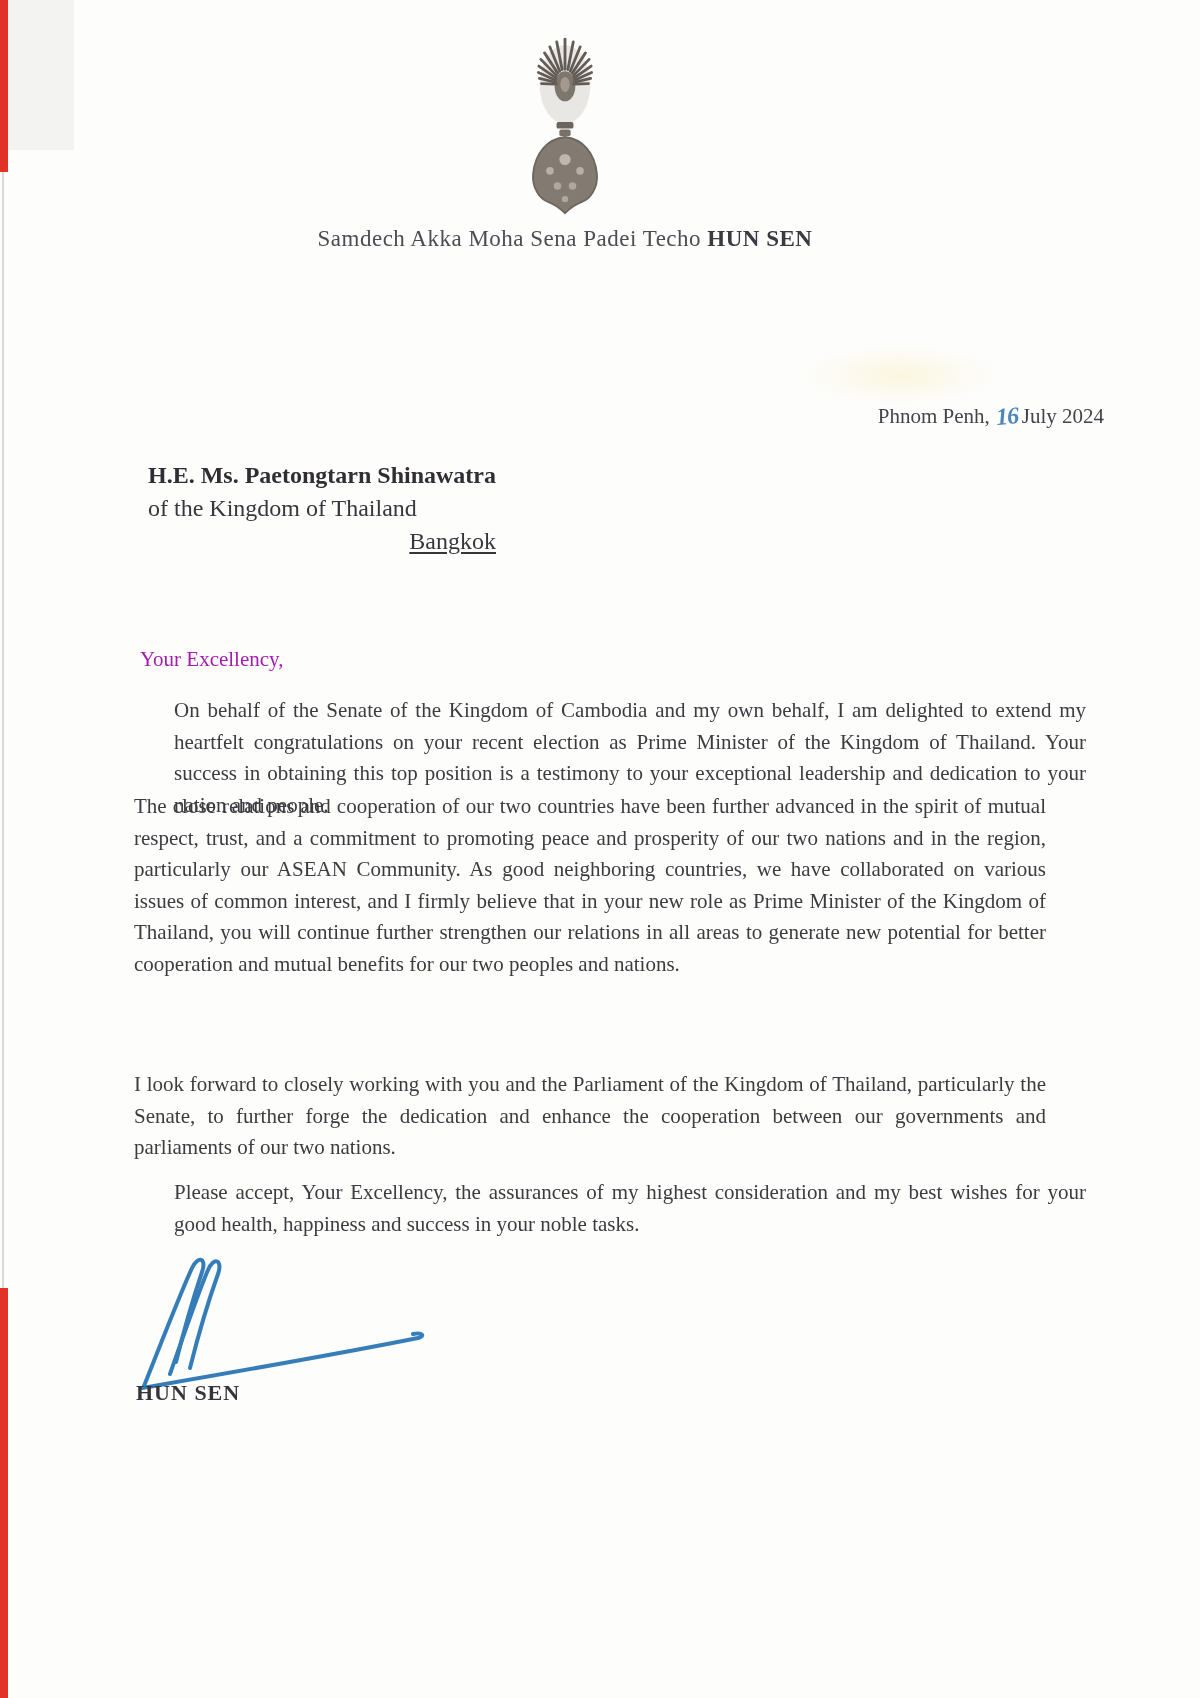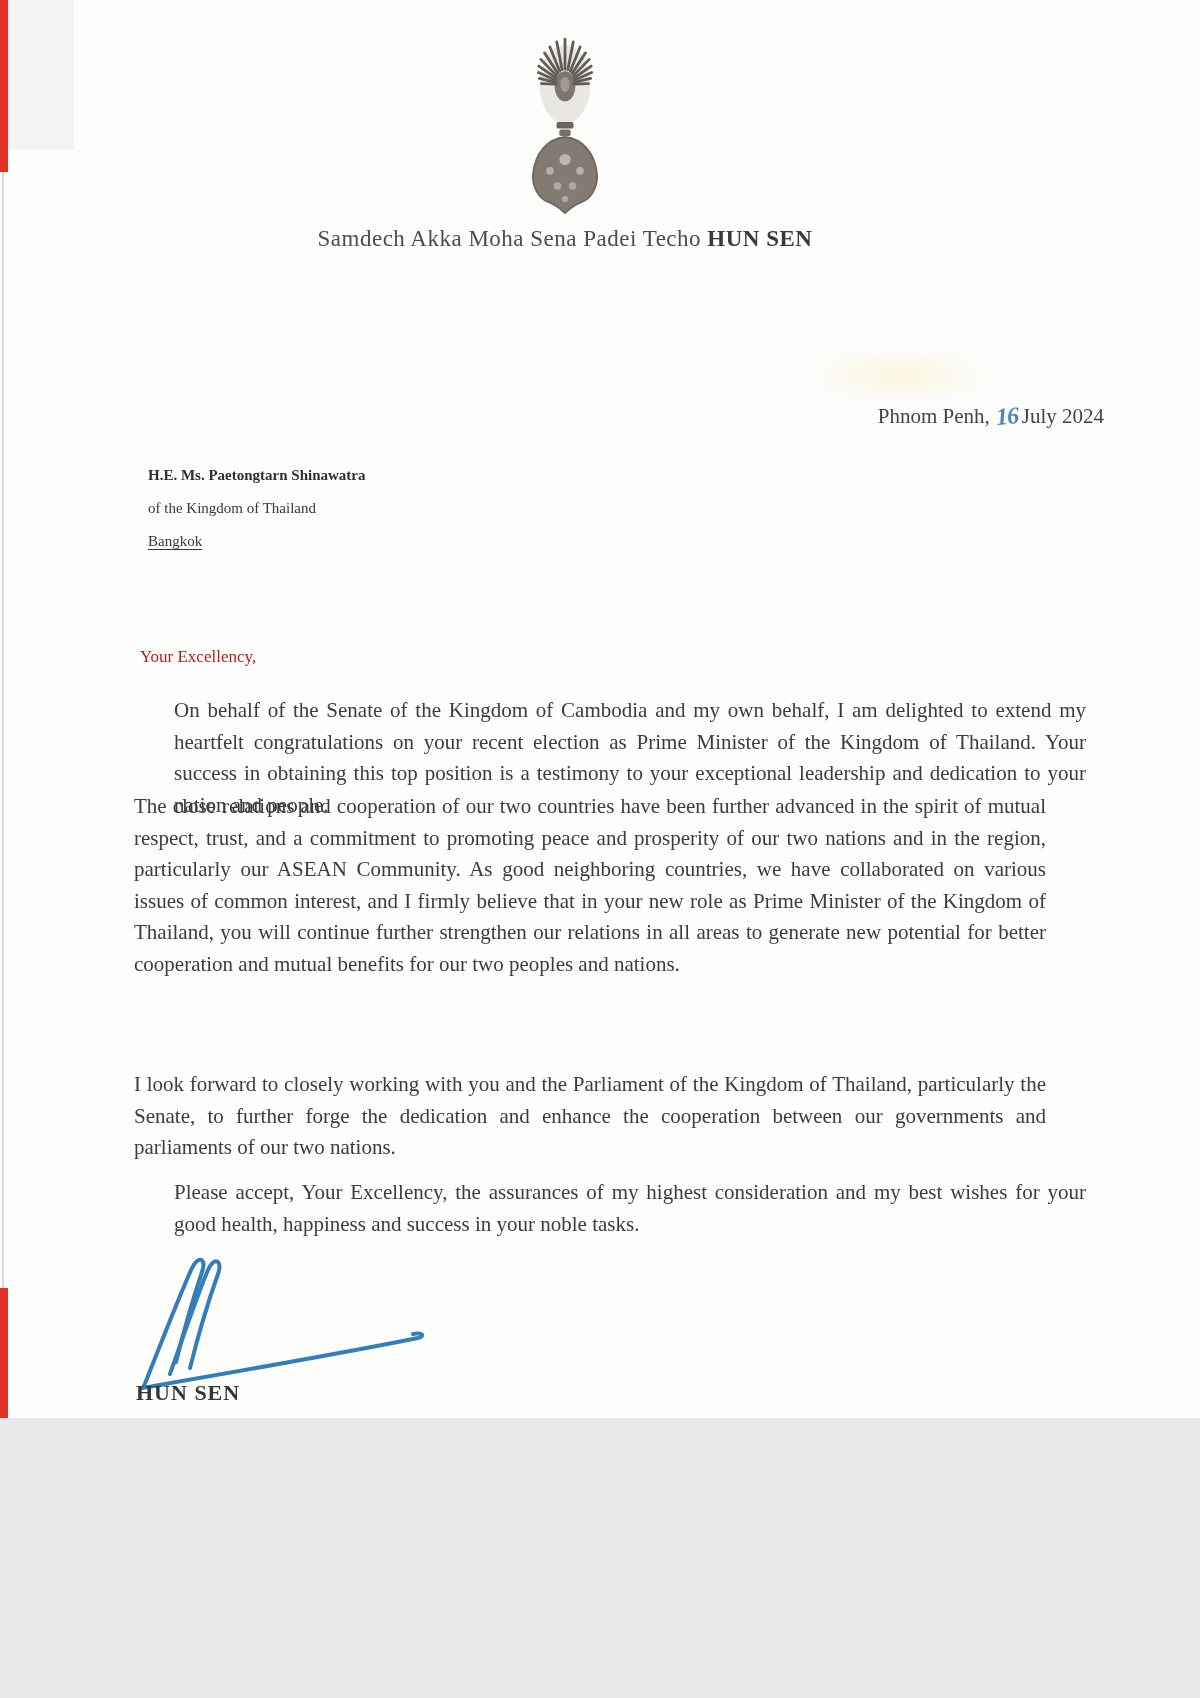--- a/index.html
+++ b/index.html
@@ -1,18 +1,18 @@
 <!DOCTYPE html>
 <html><head>
 <meta charset="utf-8">
 <style>
   html,body{margin:0;padding:0;background:#e9e9e9;}
   .page{
     position:relative;
-    width:1200px;height:1418px;
+    width:1200px;height:1698px;
     background:#fdfdfc;
     font-family:"Liberation Serif","DejaVu Serif",serif;
     color:#3c3b40;
     overflow:hidden;
   }
   
   .scan-line{position:absolute;left:2px;top:0;width:2px;height:1698px;background:#cfcfcf;opacity:.8;}
   .corner-shade{position:absolute;left:4px;top:0;width:70px;height:150px;background:#f3f3f1;}
   .edge-red{position:absolute;left:0;width:8px;}
   .edge-red.top{top:0;height:172px;}
@@ -24,25 +24,25 @@
   
   .hline{position:absolute;left:0;width:1130px;text-align:center;letter-spacing:.5px;}
   .h1{top:226px;font-size:23px;color:#4c4c55;}
   .h1 .strong{font-weight:bold;color:#3a3a42;}
   .h2{top:261px;font-size:23px;color:#4c4c55;}
   
   .dateline{position:absolute;top:402px;left:0;width:1104px;text-align:right;font-size:21px;color:#43434b;}
   .hand-day{display:inline-block;font-size:24px;font-style:italic;font-weight:bold;
             letter-spacing:-1px;transform:rotate(-5deg) translateY(1px);margin:0 4px 0 6px;}
   
-  .recipient{position:absolute;left:148px;top:459px;font-size:15px;line-height:33px;color:#38363c;}
+  .recipient{position:absolute;left:148px;top:459px;font-size:24px;line-height:33px;color:#38363c;}
   .r-name{font-weight:bold;color:#302d34;}
-  .r-city{text-decoration:underline;text-underline-offset:3px;}
+  .r-city{text-decoration:underline;text-underline-offset:3px;text-align:right;}
   
-  .salutation{position:absolute;left:140px;top:647px;font-size:17px;color:#b91c1c;}
+  .salutation{position:absolute;left:140px;top:647px;font-size:21px;color:#a21caf;}
   
   .para{position:absolute;left:134px;width:912px;margin:0;font-size:21px;line-height:31.5px;
         text-align:justify;color:#3c3b40;}
   .p1{top:695px;margin-left:40px;}
   .p2{top:791px;}
   .p3{top:1069px;}
   .p4{top:1177px;margin-left:40px;}
   
   .signature{position:absolute;left:128px;top:1246px;width:320px;height:150px;}
   .signer{position:absolute;left:136px;top:1380px;font-size:22px;font-weight:bold;

